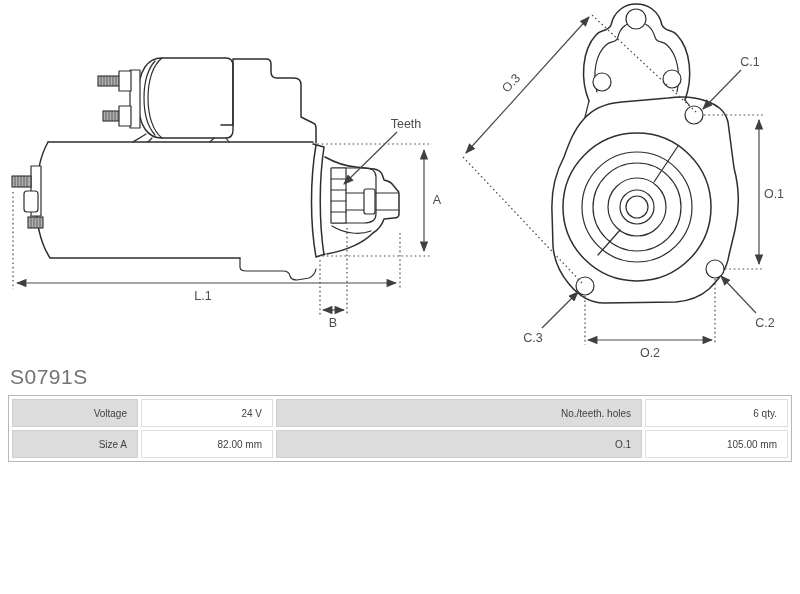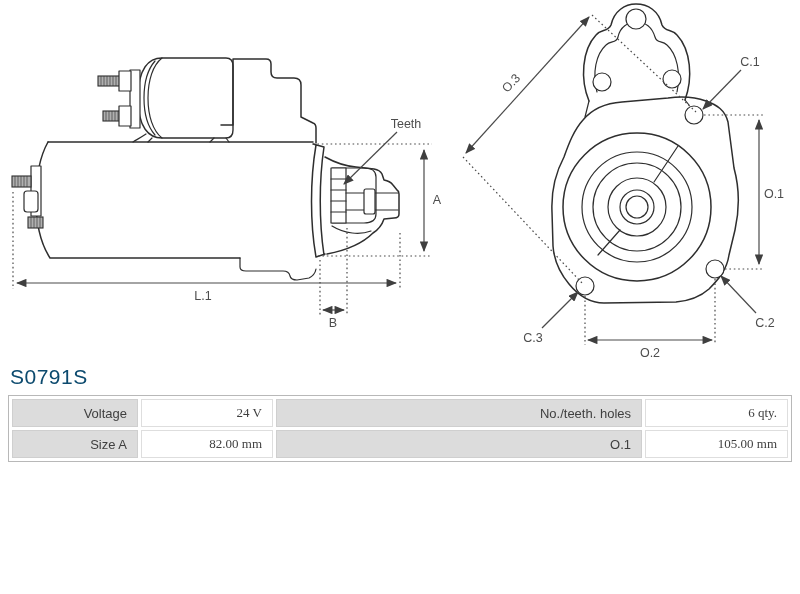--- a/index.html
+++ b/index.html
@@ -12,27 +12,27 @@
   .ln2{fill:none;stroke:#2e2e2e;stroke-width:1.2;stroke-linejoin:round;stroke-linecap:round;}
   .wh{fill:#ffffff;stroke:#2e2e2e;stroke-width:1.4;stroke-linejoin:round;}
   .wh2{fill:#ffffff;stroke:#2e2e2e;stroke-width:1.2;stroke-linejoin:round;}
   .hatch{fill:#b0b0b0;stroke:#2e2e2e;stroke-width:1.1;}
   .thr{fill:none;stroke:#3d3d3d;stroke-width:0.7;}
   .dim{fill:none;stroke:#4a4a4a;stroke-width:1.2;}
   .dot{fill:none;stroke:#4a4a4a;stroke-width:1.2;stroke-dasharray:1.6 2.8;}
   .dtx{font-family:"Liberation Sans",sans-serif;font-size:12.5px;fill:#4d4d4d;}
 
   
-  .part-number{margin:3px 0 6px 10px;font-size:21px;letter-spacing:0.5px;color:#0c4a6e;}
+  .part-number{margin:3px 0 6px 10px;font-size:21px;letter-spacing:0.5px;color:#737373;}
 
   
   table.spec{margin-left:8px;width:784px;border:1px solid #b8b8b8;border-collapse:separate;border-spacing:3px;table-layout:fixed;background:#ffffff;}
-  table.spec td{height:26px;font-size:13px;color:#3f3f3f;text-align:right;padding:0 10px;vertical-align:middle;white-space:nowrap;overflow:hidden;}
+  table.spec td{height:26px;font-size:10px;color:#3f3f3f;text-align:right;padding:0 10px;vertical-align:middle;white-space:nowrap;overflow:hidden;}
   td.lbl{background:#dcdcdc;border:1px solid #cfcfcf;}
-  td.val{background:#ffffff;border:1px solid #dedede;font-family:Liberation Serif, serif;}
+  td.val{background:#ffffff;border:1px solid #dedede;}
 </style>
 </head>
 <body>
 
 <div class="page">
 
   <svg class="drawing" width="800" height="362" viewBox="0 0 800 362" xmlns="http://www.w3.org/2000/svg">
     <defs>
       <marker id="arr" viewBox="0 0 10 8" refX="9" refY="4" markerWidth="9" markerHeight="7" orient="auto-start-reverse">
         <path d="M0,0 L10,4 L0,8 Z" fill="#3f3f3f"></path>

